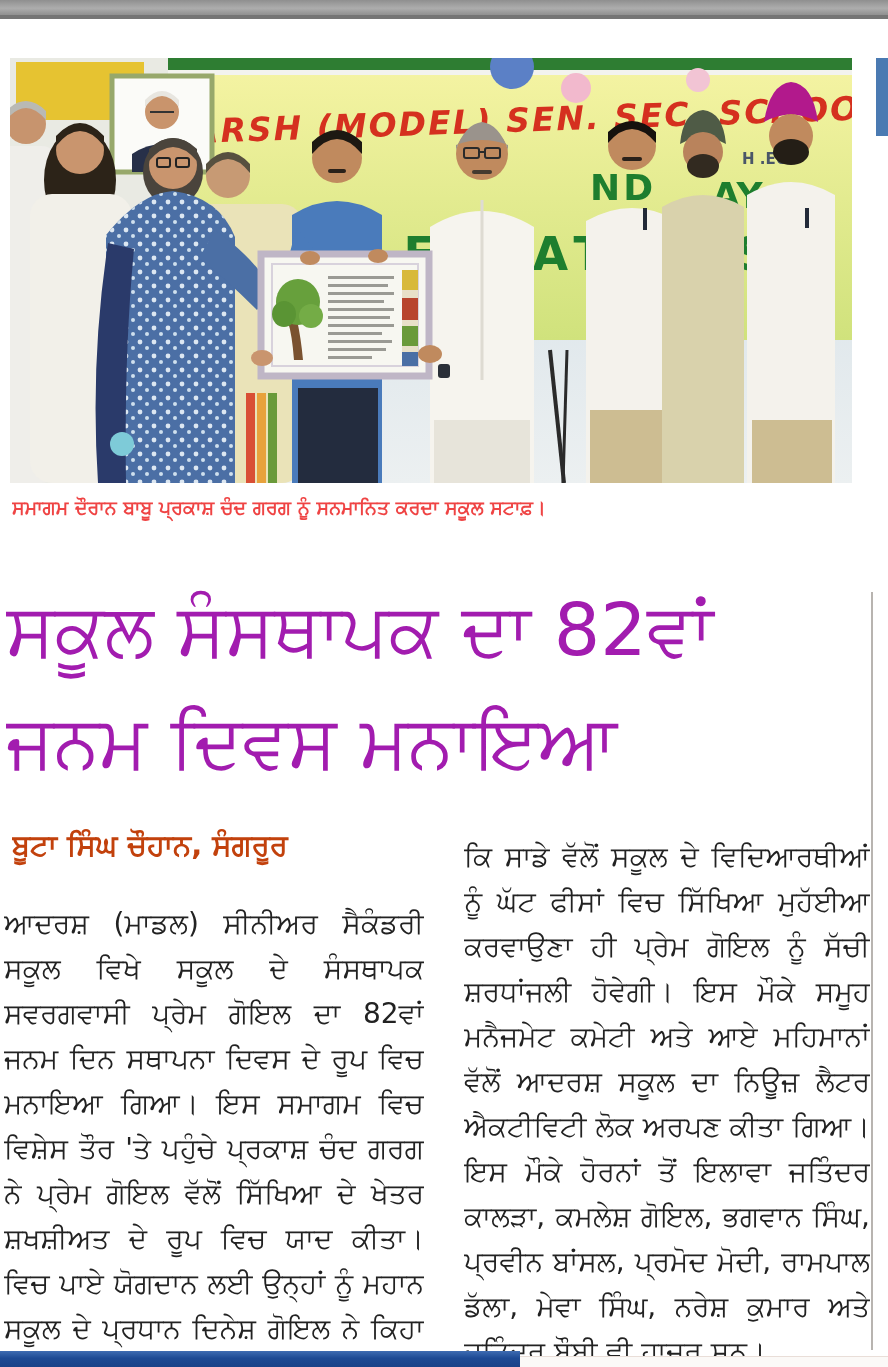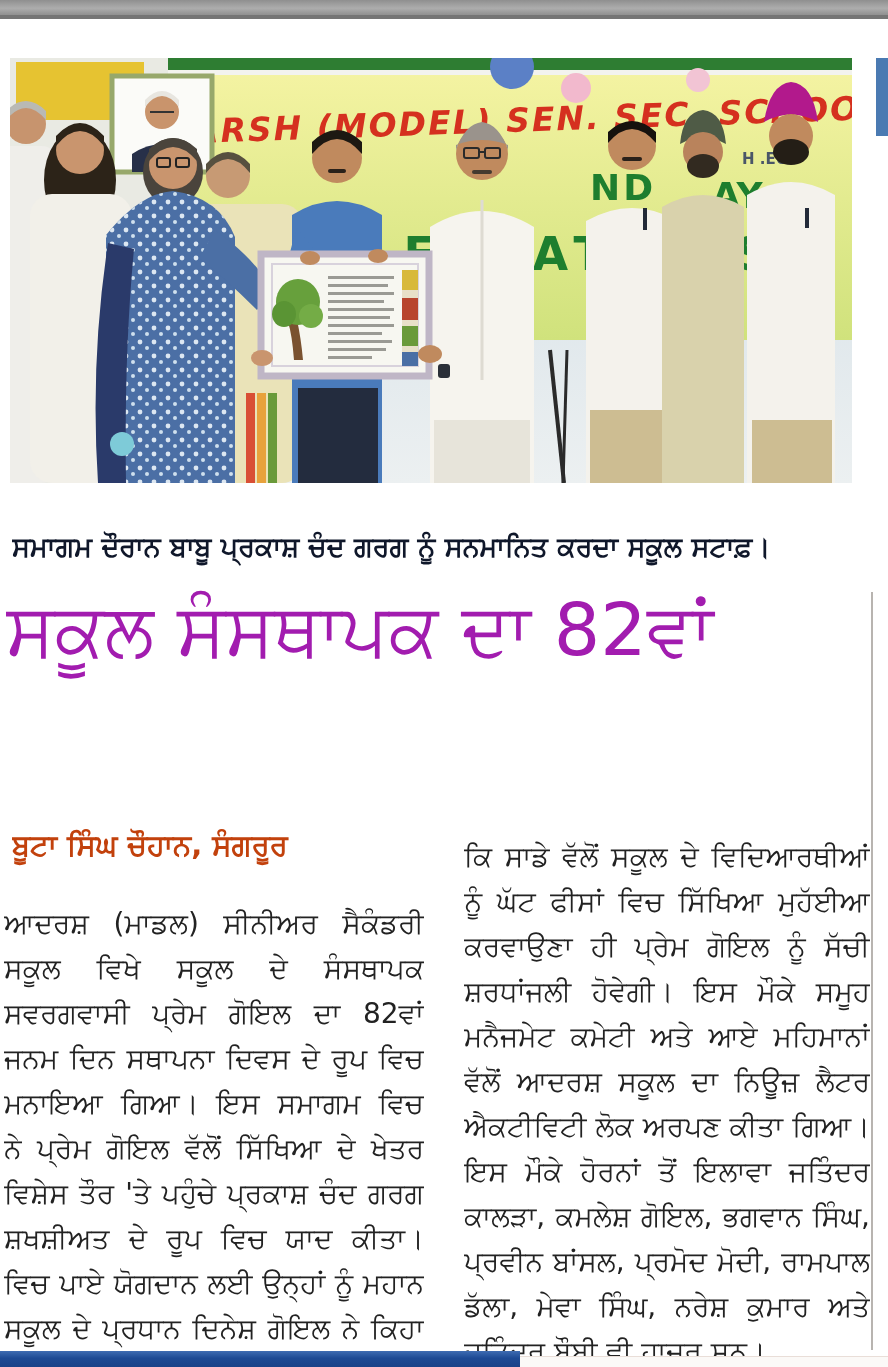--- a/index.html
+++ b/index.html
@@ -4,22 +4,22 @@
 <style>
   html,body{margin:0;padding:0;background:#e8e8e8;}
   .page{position:relative;width:888px;height:1367px;background:#ffffff;overflow:hidden;
         font-family:"DejaVu Sans",sans-serif;}
   .top-bar{position:absolute;left:0;top:0;width:888px;height:15px;
            background:linear-gradient(180deg,#8f8f8f,#adadad 55%,#909090);
            border-bottom:4px solid #757575;}
   .side-blue{position:absolute;left:876px;top:58px;width:12px;height:78px;background:#4a7ab2;}
   .photo{position:absolute;left:10px;top:58px;width:842px;height:425px;margin:0;
          overflow:hidden;background:#dfe8ec;}
-  .caption{position:absolute;left:12px;top:531px;width:864px;height:44px;
-           font-size:27px;font-weight:bold;color:#0f172a;white-space:nowrap;overflow:hidden;}
+  .caption{position:absolute;left:12px;top:496px;width:864px;height:44px;
+           font-size:19px;font-weight:bold;color:#ef4444;white-space:nowrap;overflow:hidden;}
   .headline{position:absolute;left:6px;top:574px;width:876px;margin:0;
             font-weight:400;color:#a21caf;letter-spacing:0;}
   .headline span{display:block;font-size:73px;line-height:112px;white-space:nowrap;overflow:hidden;}
   .byline{position:absolute;left:12px;top:828px;width:420px;height:40px;
           font-size:29px;font-weight:bold;color:#c2410c;white-space:nowrap;overflow:hidden;}
   .col{position:absolute;color:#222222;}
   .col .bl{height:45px;line-height:45px;font-size:28px;font-weight:500;
            text-align:justify;text-align-last:justify;overflow:hidden;white-space:nowrap;}
   .col .bl.end{text-align-last:left;}
   .col-left{left:4px;top:901px;width:420px;}
@@ -196,32 +196,33 @@
         <ellipse cx="300" cy="200" rx="10" ry="7" fill="#c08a5e"></ellipse>
         <ellipse cx="368" cy="198" rx="10" ry="7" fill="#c08a5e"></ellipse>
       </g>
     </svg>
   </figure>
 
   <div class="caption">ਸਮਾਗਮ ਦੌਰਾਨ ਬਾਬੂ ਪ੍ਰਕਾਸ਼ ਚੰਦ ਗਰਗ ਨੂੰ ਸਨਮਾਨਿਤ ਕਰਦਾ ਸਕੂਲ ਸਟਾਫ਼।</div>
 
   <h1 class="headline">
     <span>ਸਕੂਲ ਸੰਸਥਾਪਕ ਦਾ 82ਵਾਂ</span>
+    <span>ਜਨਮ ਦਿਵਸ ਮਨਾਇਆ</span>
   </h1>
 
   <div class="byline">ਬੂਟਾ ਸਿੰਘ ਚੌਹਾਨ, ਸੰਗਰੂਰ</div>
 
   <div class="col col-left">
     <div class="bl">ਆਦਰਸ਼ (ਮਾਡਲ) ਸੀਨੀਅਰ ਸੈਕੰਡਰੀ</div>
     <div class="bl">ਸਕੂਲ ਵਿਖੇ ਸਕੂਲ ਦੇ ਸੰਸਥਾਪਕ</div>
     <div class="bl">ਸਵਰਗਵਾਸੀ ਪ੍ਰੇਮ ਗੋਇਲ ਦਾ 82ਵਾਂ</div>
     <div class="bl">ਜਨਮ ਦਿਨ ਸਥਾਪਨਾ ਦਿਵਸ ਦੇ ਰੂਪ ਵਿਚ</div>
     <div class="bl">ਮਨਾਇਆ ਗਿਆ। ਇਸ ਸਮਾਗਮ ਵਿਚ</div>
+    <div class="bl">ਵਿਸ਼ੇਸ ਤੌਰ 'ਤੇ ਪਹੁੰਚੇ ਪ੍ਰਕਾਸ਼ ਚੰਦ ਗਰਗ</div>
     <div class="bl">ਨੇ ਪ੍ਰੇਮ ਗੋਇਲ ਵੱਲੋਂ ਸਿੱਖਿਆ ਦੇ ਖੇਤਰ</div>
-    <div class="bl">ਵਿਸ਼ੇਸ ਤੌਰ 'ਤੇ ਪਹੁੰਚੇ ਪ੍ਰਕਾਸ਼ ਚੰਦ ਗਰਗ</div>
     <div class="bl">ਸ਼ਖਸ਼ੀਅਤ ਦੇ ਰੂਪ ਵਿਚ ਯਾਦ ਕੀਤਾ।</div>
     <div class="bl">ਵਿਚ ਪਾਏ ਯੋਗਦਾਨ ਲਈ ਉਨ੍ਹਾਂ ਨੂੰ ਮਹਾਨ</div>
     <div class="bl">ਸਕੂਲ ਦੇ ਪ੍ਰਧਾਨ ਦਿਨੇਸ਼ ਗੋਇਲ ਨੇ ਕਿਹਾ</div>
   </div>
 
   <div class="col col-right">
     <div class="bl">ਕਿ ਸਾਡੇ ਵੱਲੋਂ ਸਕੂਲ ਦੇ ਵਿਦਿਆਰਥੀਆਂ</div>
     <div class="bl">ਨੂੰ ਘੱਟ ਫੀਸਾਂ ਵਿਚ ਸਿੱਖਿਆ ਮੁਹੱਈਆ</div>
     <div class="bl">ਕਰਵਾਉਣਾ ਹੀ ਪ੍ਰੇਮ ਗੋਇਲ ਨੂੰ ਸੱਚੀ</div>
     <div class="bl">ਸ਼ਰਧਾਂਜਲੀ ਹੋਵੇਗੀ। ਇਸ ਮੌਕੇ ਸਮੂਹ</div>

